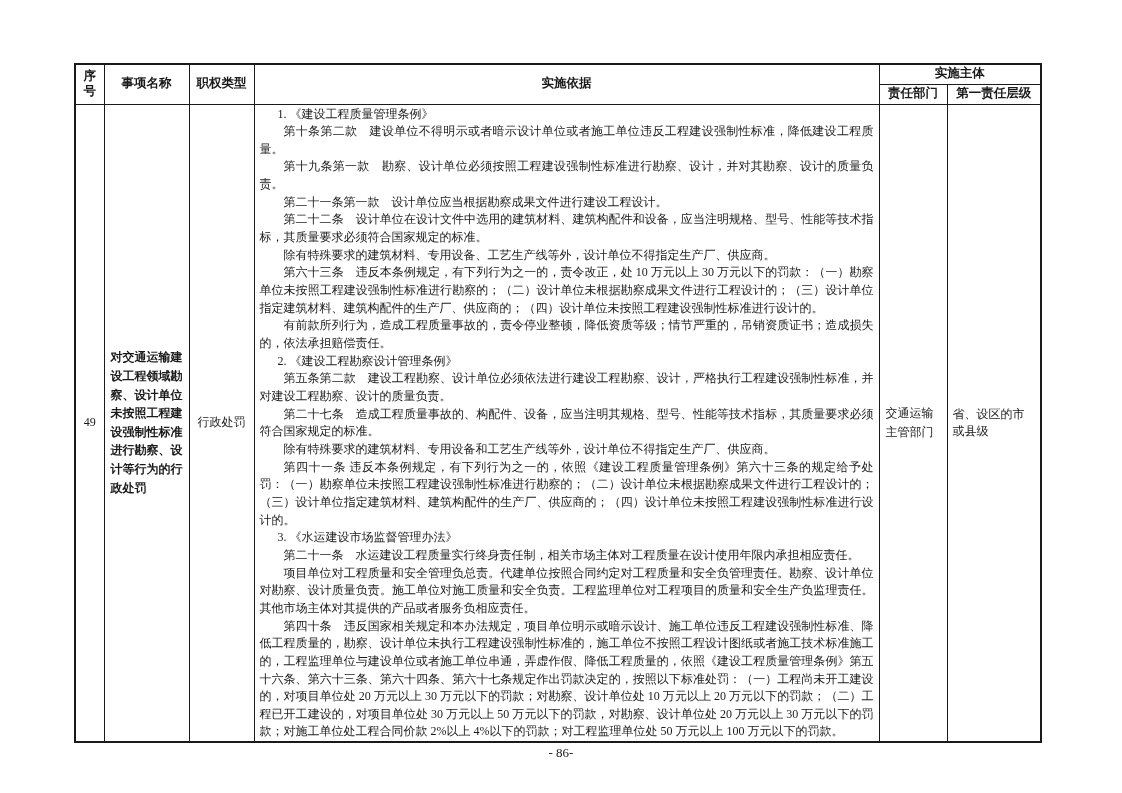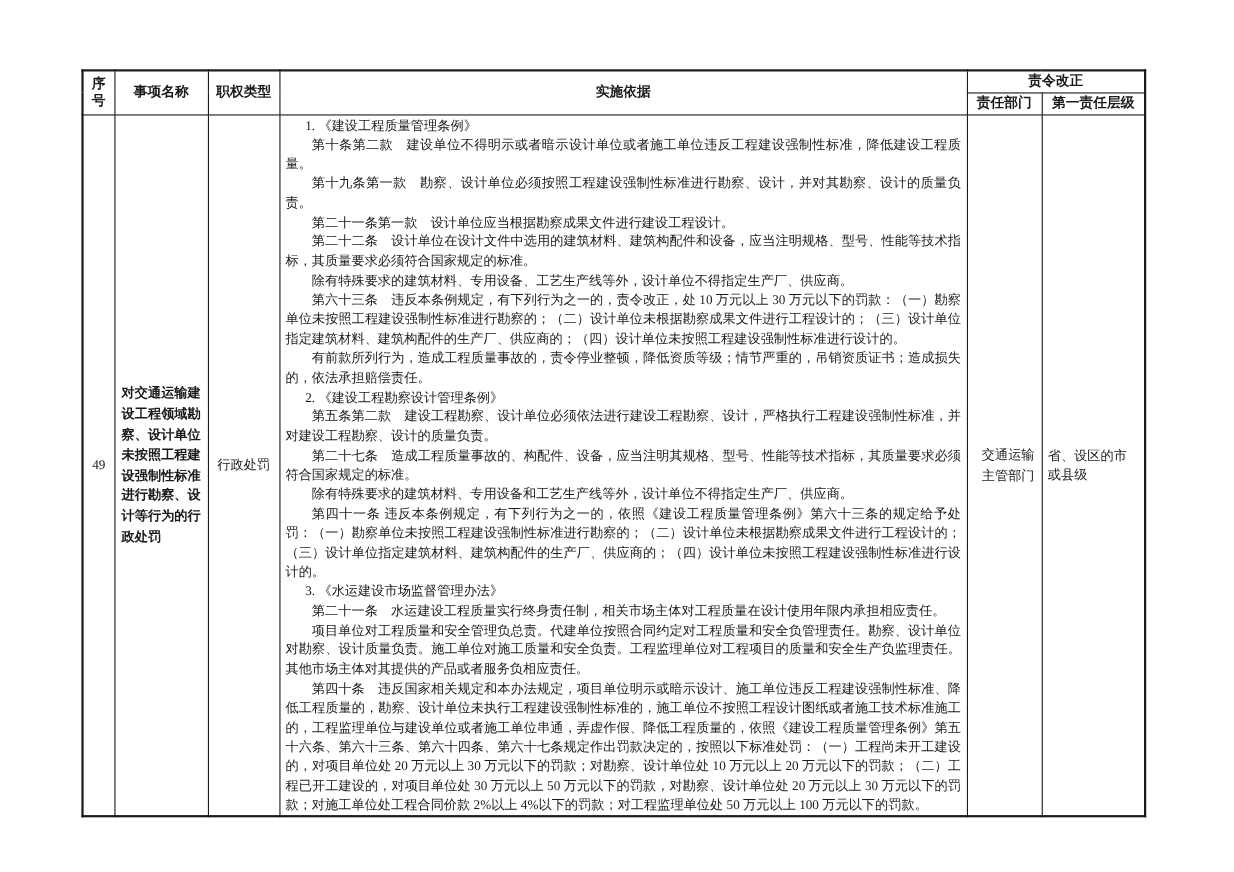--- a/index.html
+++ b/index.html
@@ -55,21 +55,21 @@
     padding: 1px 5px 0 5px;
     font-size: 12px;
     line-height: 17.65px;
     text-align: justify;
   }
   td.cell-dept {
     vertical-align: middle;
     font-size: 12px;
     line-height: 19px;
     padding: 0 6px;
-    text-align: right;
+    text-align: left;
   }
   td.cell-level {
     vertical-align: middle;
     font-size: 12px;
     line-height: 17px;
     padding: 0 5px;
     text-align: left;
   }
   p.basis-para {
     margin: 0;
@@ -100,21 +100,21 @@
       <col style="width:625px">
       <col style="width:68px">
       <col style="width:94px">
     </colgroup>
     <tbody>
       <tr class="hdr-row">
         <th rowspan="2">序号</th>
         <th rowspan="2">事项名称</th>
         <th rowspan="2">职权类型</th>
         <th rowspan="2">实施依据</th>
-        <th colspan="2">责令改正</th>
+        <th colspan="2">实施主体</th>
       </tr>
       <tr class="hdr-row">
         <th>责任部门</th>
         <th>第一责任层级</th>
       </tr>
       <tr class="body-row">
         <td class="cell-no">49</td>
         <td class="cell-item">对交通运输建设工程领域勘察、设计单位未按照工程建设强制性标准进行勘察、设计等行为的行政处罚</td>
         <td class="cell-type">行政处罚</td>
         <td class="cell-basis">
@@ -137,14 +137,15 @@
               <p class="basis-para">项目单位对工程质量和安全管理负总责。代建单位按照合同约定对工程质量和安全负管理责任。勘察、设计单位对勘察、设计质量负责。施工单位对施工质量和安全负责。工程监理单位对工程项目的质量和安全生产负监理责任。其他市场主体对其提供的产品或者服务负相应责任。</p>
               <p class="basis-para">第四十条　违反国家相关规定和本办法规定，项目单位明示或暗示设计、施工单位违反工程建设强制性标准、降低工程质量的，勘察、设计单位未执行工程建设强制性标准的，施工单位不按照工程设计图纸或者施工技术标准施工的，工程监理单位与建设单位或者施工单位串通，弄虚作假、降低工程质量的，依照《建设工程质量管理条例》第五十六条、第六十三条、第六十四条、第六十七条规定作出罚款决定的，按照以下标准处罚：（一）工程尚未开工建设的，对项目单位处 20 万元以上 30 万元以下的罚款；对勘察、设计单位处 10 万元以上 20 万元以下的罚款；（二）工程已开工建设的，对项目单位处 30 万元以上 50 万元以下的罚款，对勘察、设计单位处 20 万元以上 30 万元以下的罚款；对施工单位处工程合同价款 2%以上 4%以下的罚款；对工程监理单位处 50 万元以上 100 万元以下的罚款。</p>
             </div>
         </td>
         <td class="cell-dept">交通运输主管部门</td>
         <td class="cell-level">省、设区的市或县级</td>
       </tr>
     </tbody>
   </table>
 
+  <div class="page-number">- 86-</div>
 
 </div>
 
 </body></html>

